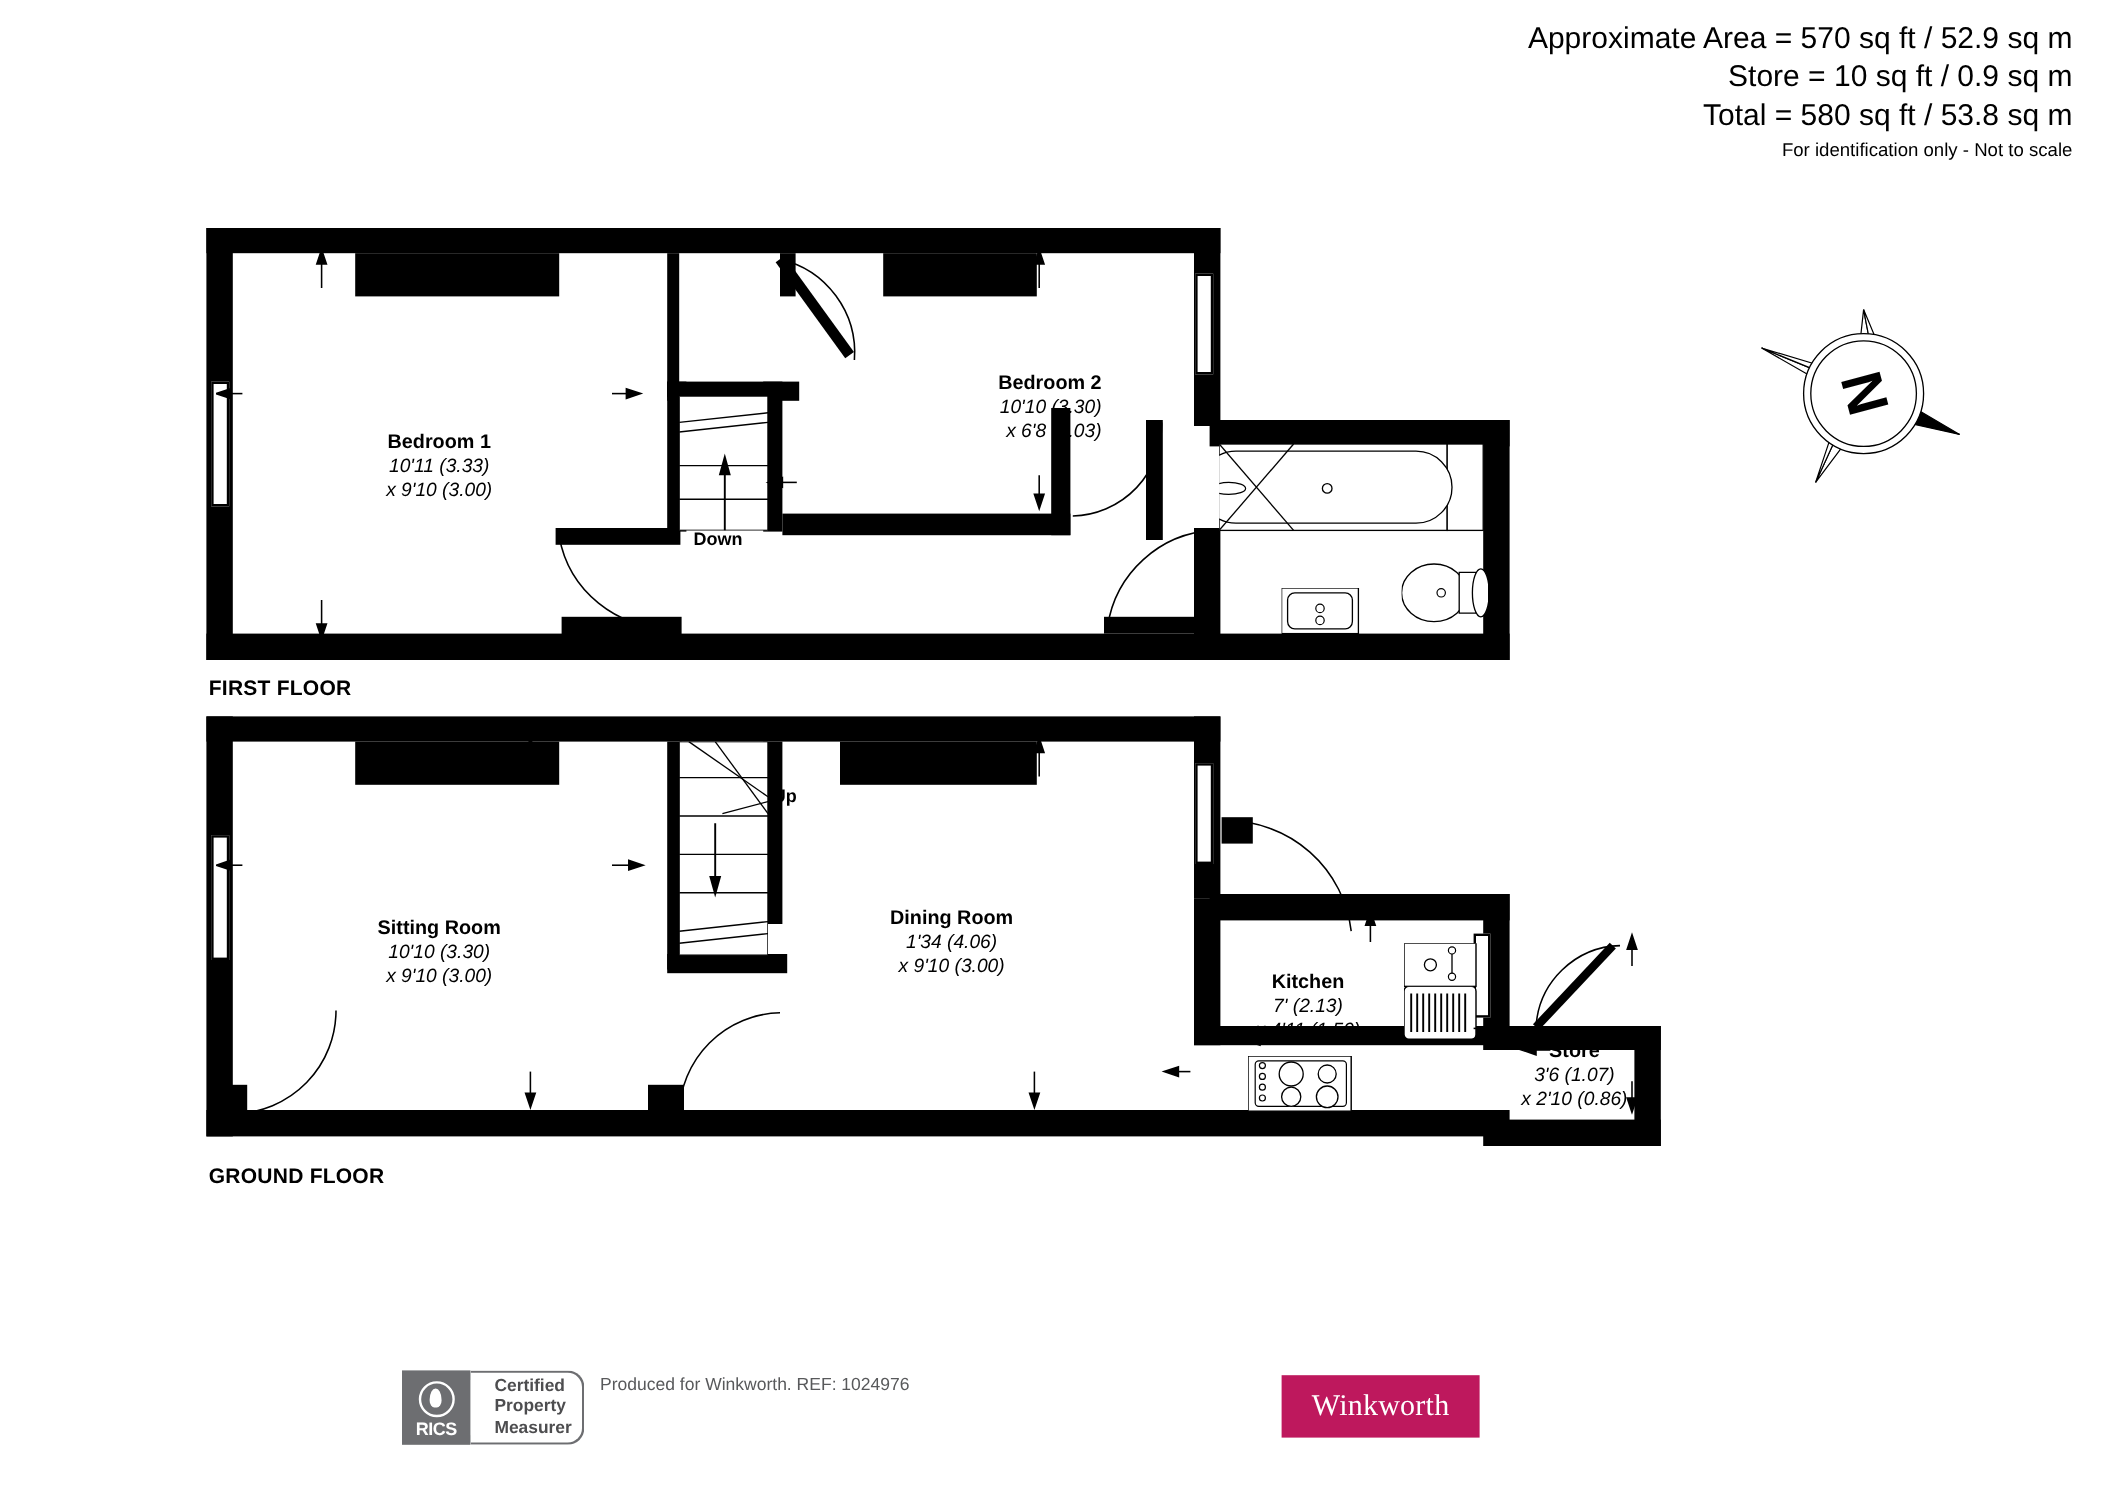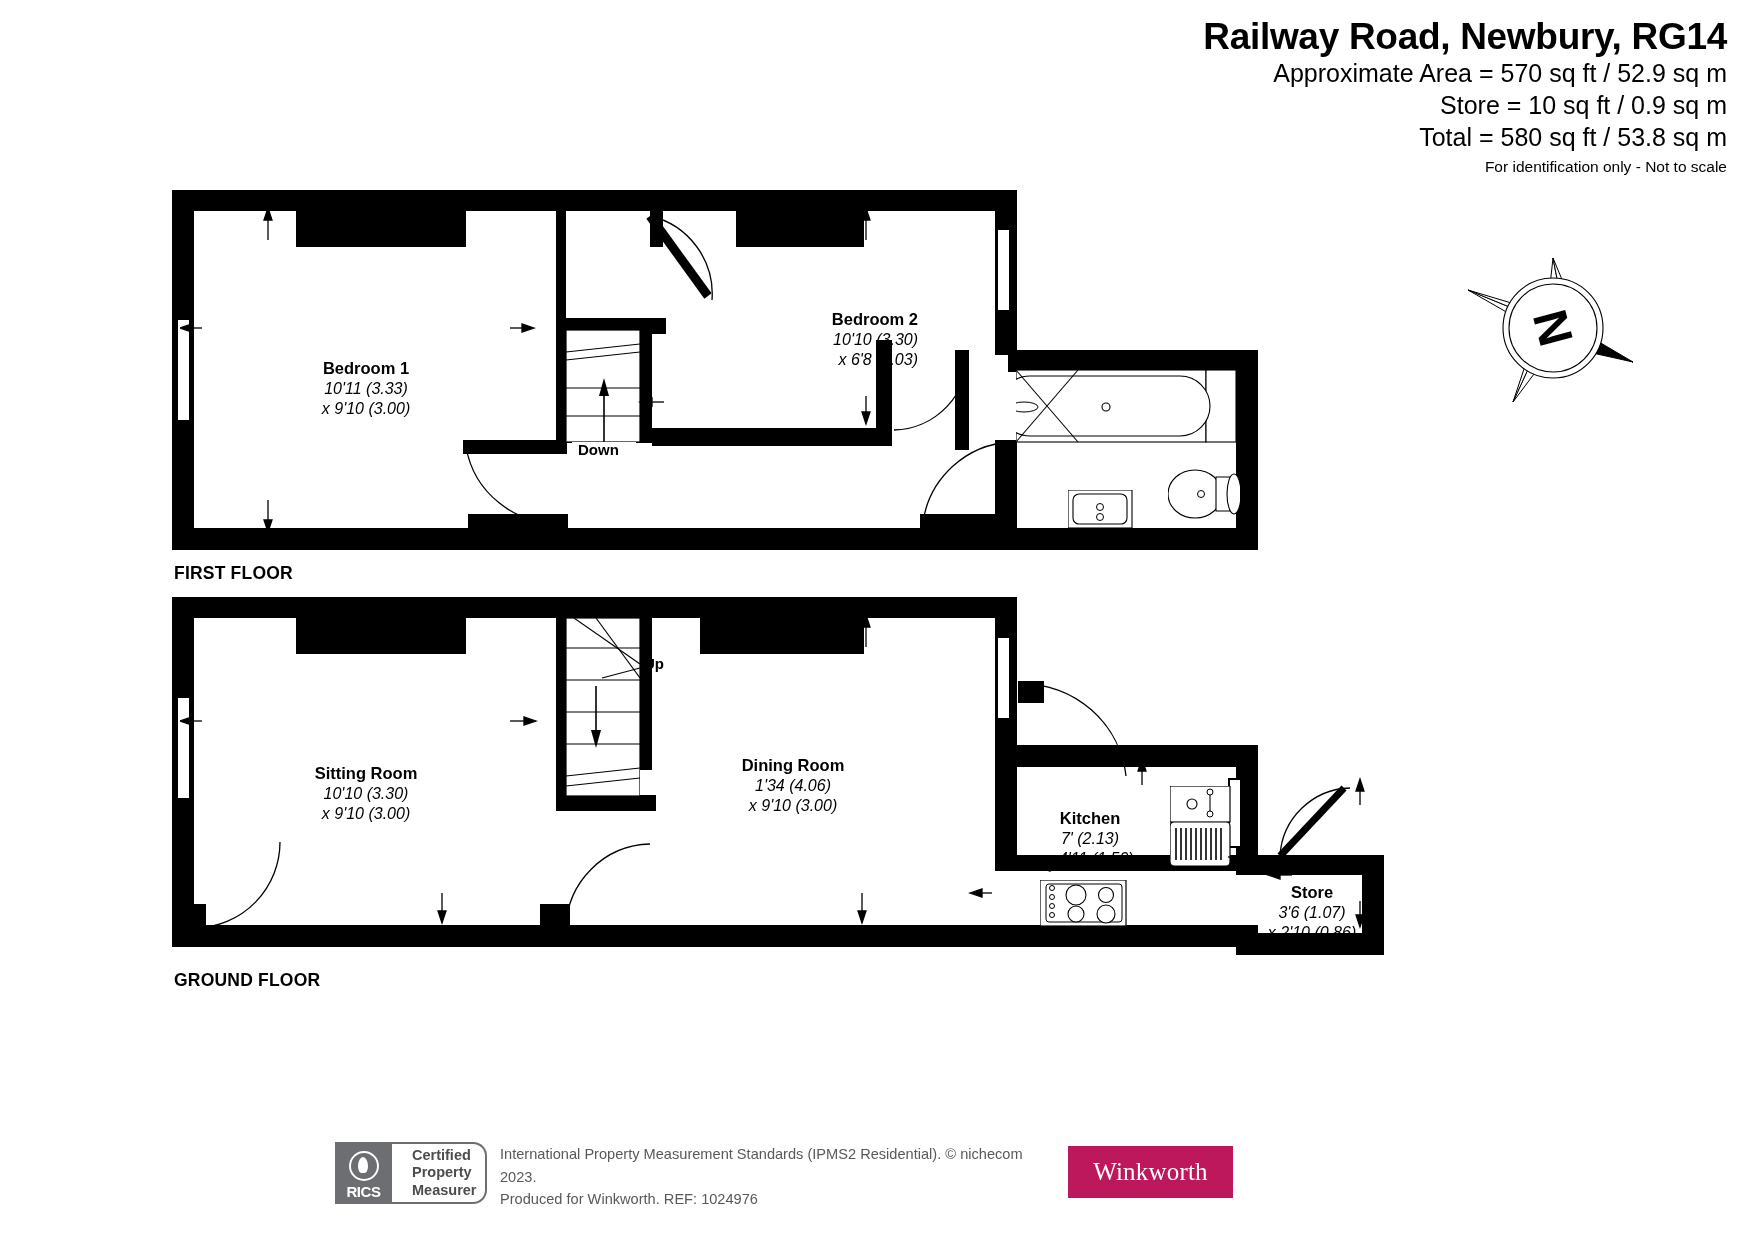--- a/index.html
+++ b/index.html
@@ -41,21 +41,20 @@
          display:flex;align-items:center;justify-content:center;}
   #brand span{color:#fff;font-family:"Liberation Serif","DejaVu Serif",serif;
               font-size:25px;letter-spacing:0.2px;}
   
   #compass{position:absolute;left:1458px;top:250px;width:200px;height:155px;}
 </style>
 </head>
 <body>
 
 <div id="header">
-  <div id="title">Railway Road, Newbury, RG14</div>
   <div class="sub">Approximate Area = 570 sq ft / 52.9 sq m</div>
   <div class="sub">Store = 10 sq ft / 0.9 sq m</div>
   <div class="sub">Total = 580 sq ft / 53.8 sq m</div>
   <div class="note">For identification only - Not to scale</div>
 </div>
 
 <div id="compass">
   <svg width="200" height="155" viewBox="0 0 200 155">
     <g fill="none" stroke="#000" stroke-width="1">
       <polygon points="95,8 107,70 88,72" fill="#fff"></polygon>
@@ -311,40 +310,39 @@
   <div class="lbl" style="left:695px;top:755px;width:196px;">
     <div class="nm">Dining Room</div>
     <div class="dim">1'34 (4.06)</div>
     <div class="dim">x 9'10 (3.00)</div>
   </div>
   <div class="lbl" style="left:1010px;top:808px;width:160px;">
     <div class="nm">Kitchen</div>
     <div class="dim">7' (2.13)</div>
     <div class="dim">x 4'11 (1.50)</div>
   </div>
-  <div class="lbl" style="left:1232px;top:866px;width:160px;margin-top:16px;">
+  <div class="lbl" style="left:1232px;top:866px;width:160px;">
     <div class="nm">Store</div>
     <div class="dim">3'6 (1.07)</div>
     <div class="dim">x 2'10 (0.86)</div>
   </div>
   <div class="floorlbl" style="left:174px;top:970px;">GROUND FLOOR</div>
 </div>
 
 <div id="footer">
   <div id="rics">
     <div id="ricsleft">
       <div id="ricslion"></div>
       <div class="rl">RICS</div>
     </div>
     <div id="ricsright">
       <div>Certified</div>
       <div>Property</div>
       <div>Measurer</div>
     </div>
   </div>
   <div id="disclaimer">
-    <div>International Property Measurement Standards (IPMS2 Residential).   © nichecom 2023.</div>
     <div>Produced for Winkworth.   REF: 1024976</div>
   </div>
   <div id="brand">
     <span>Winkworth</span>
   </div>
 </div>
 
 </body></html>

